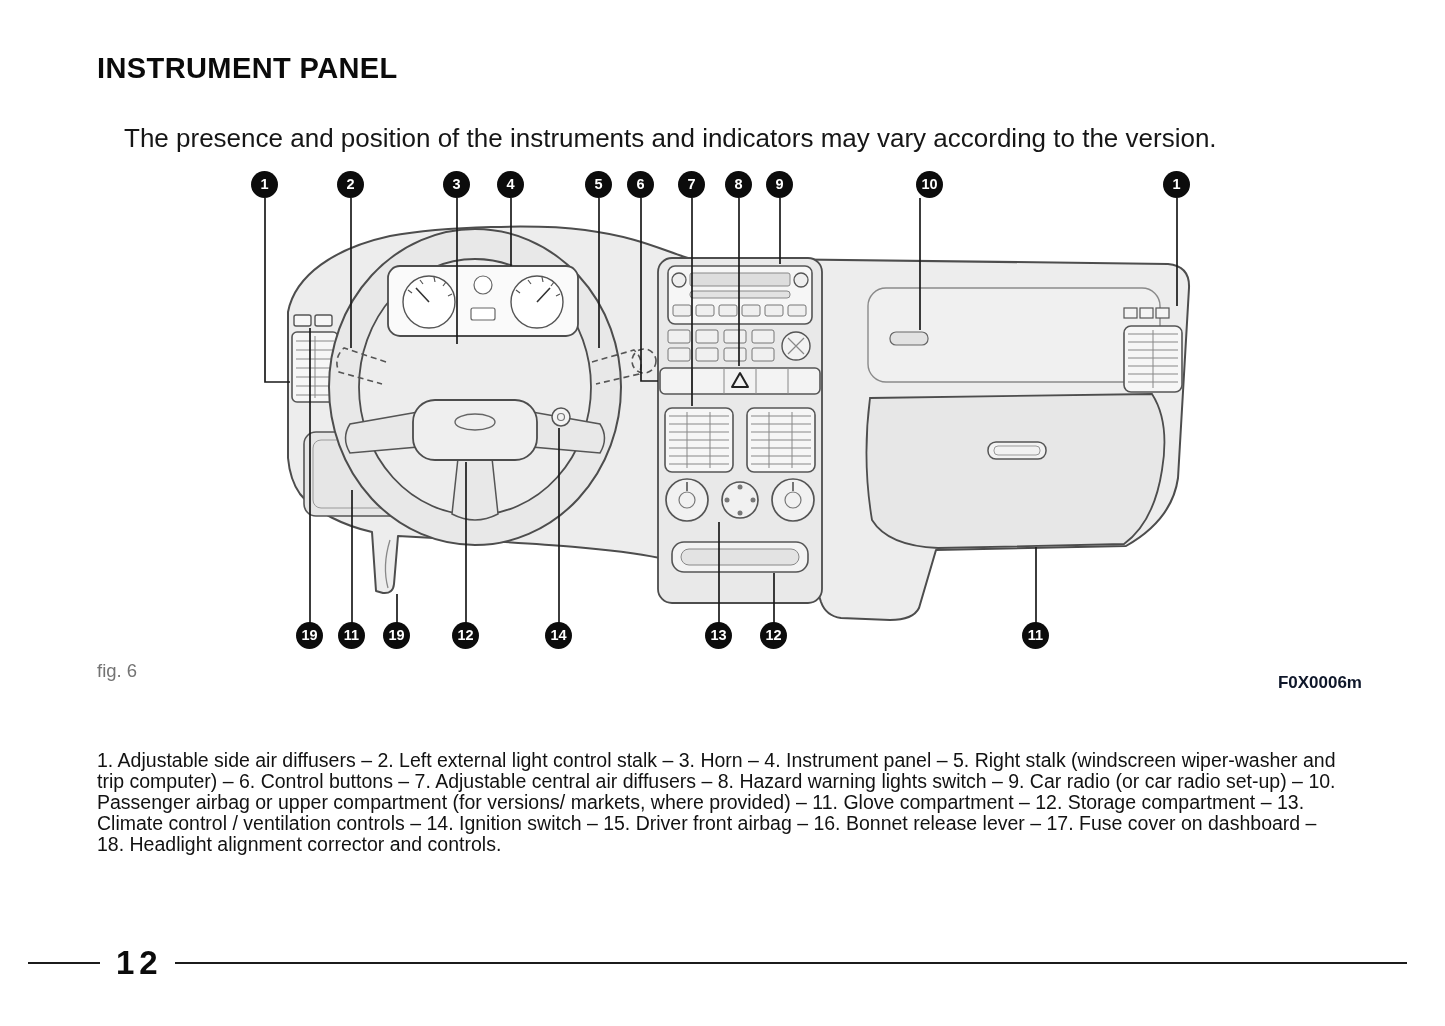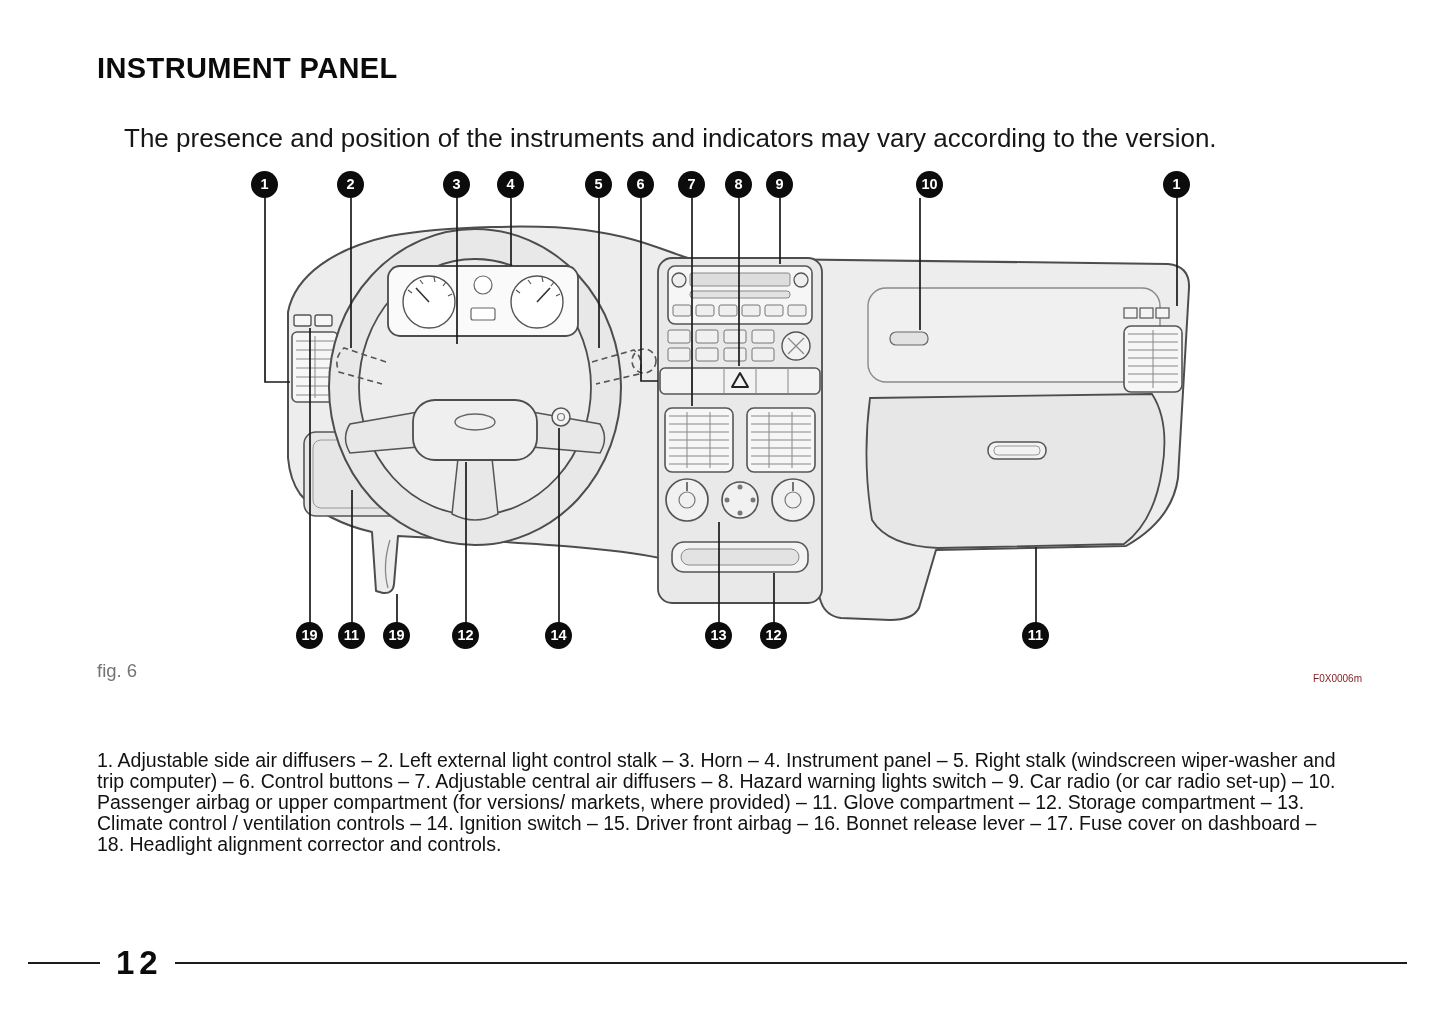--- a/index.html
+++ b/index.html
@@ -24,21 +24,21 @@
   .figure svg { position: absolute; left: 240px; top: 170px; }
 
   .badge {
     position: absolute; width: 27px; height: 27px; border-radius: 50%;
     background: #0c0c0c; color: #fff; font-weight: bold; font-size: 14.5px;
     display: flex; align-items: center; justify-content: center;
     line-height: 1;
   }
 
   .fig-caption { position: absolute; left: 97px; top: 660px; font-size: 18.5px; color:#737373; }
-  .fig-code { position: absolute; right: 83px; top: 673px; font-size: 10px; font-weight: normal; color:#7f1d1d; }
+  .fig-code { position: absolute; right: 83px; top: 673px; font-size: 17px; font-weight: bold; color:#0f172a; }
 
   .section-heading {
     position: absolute; left: 97px; top: 710px; margin: 0;
     font-size: 20.5px; font-weight: bold; color: #0d0d0d;
   }
   .legend {
     position: absolute; left: 97px; top: 750px; width: 1245px; margin: 0;
     font-size: 19.5px; line-height: 21px; color: #121212;
   }
 

